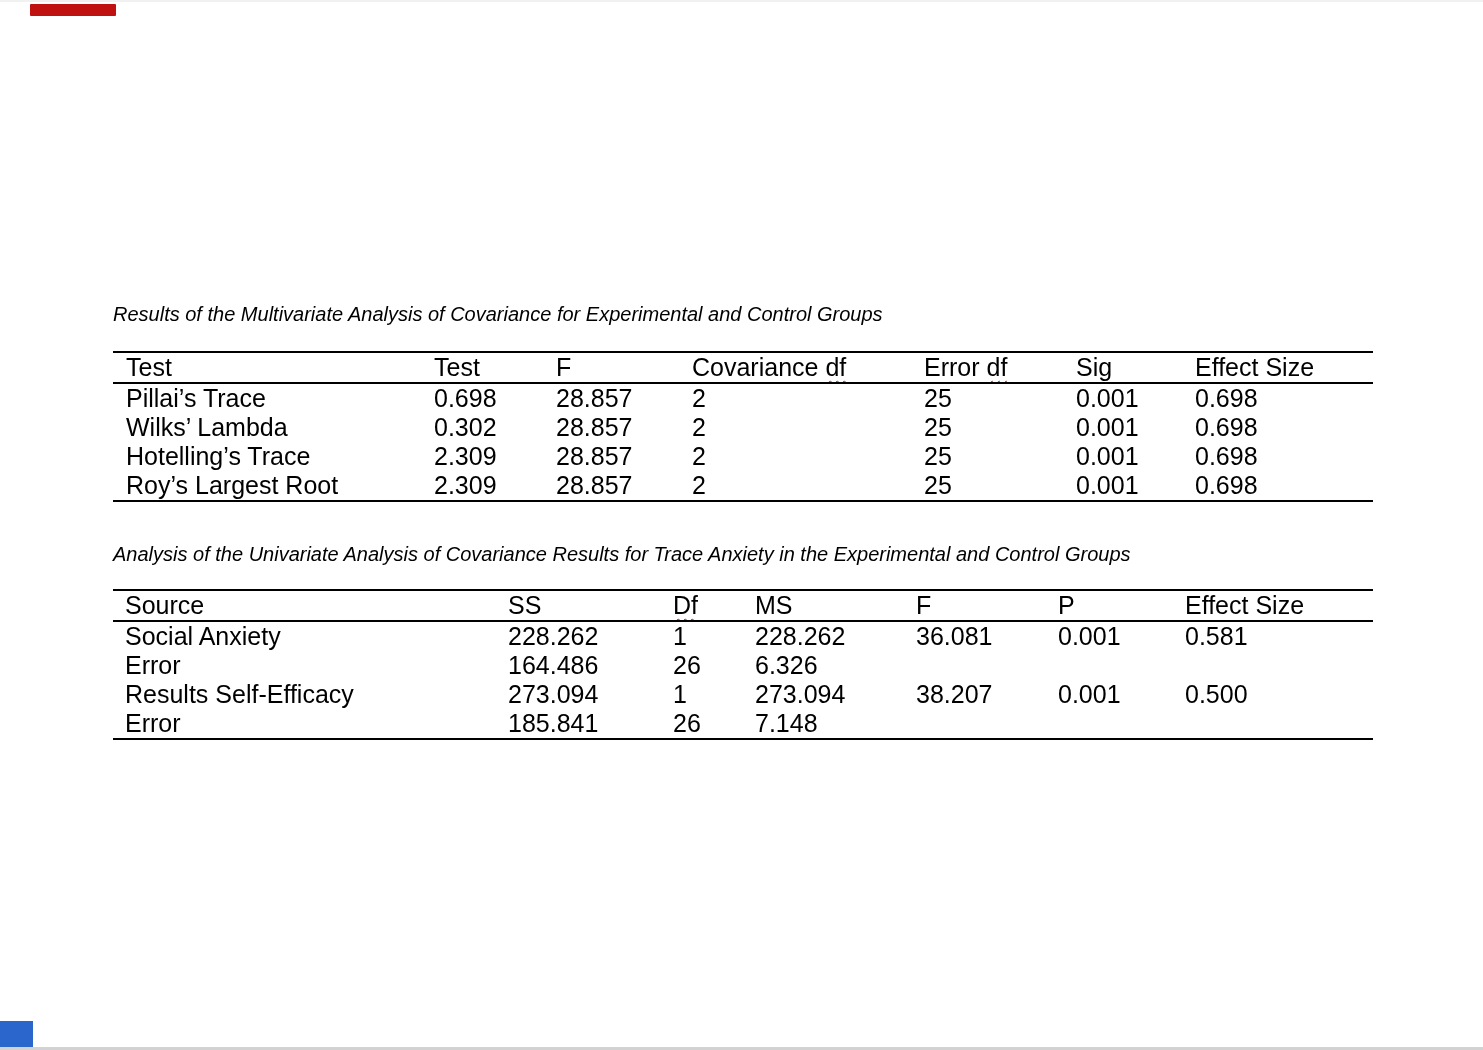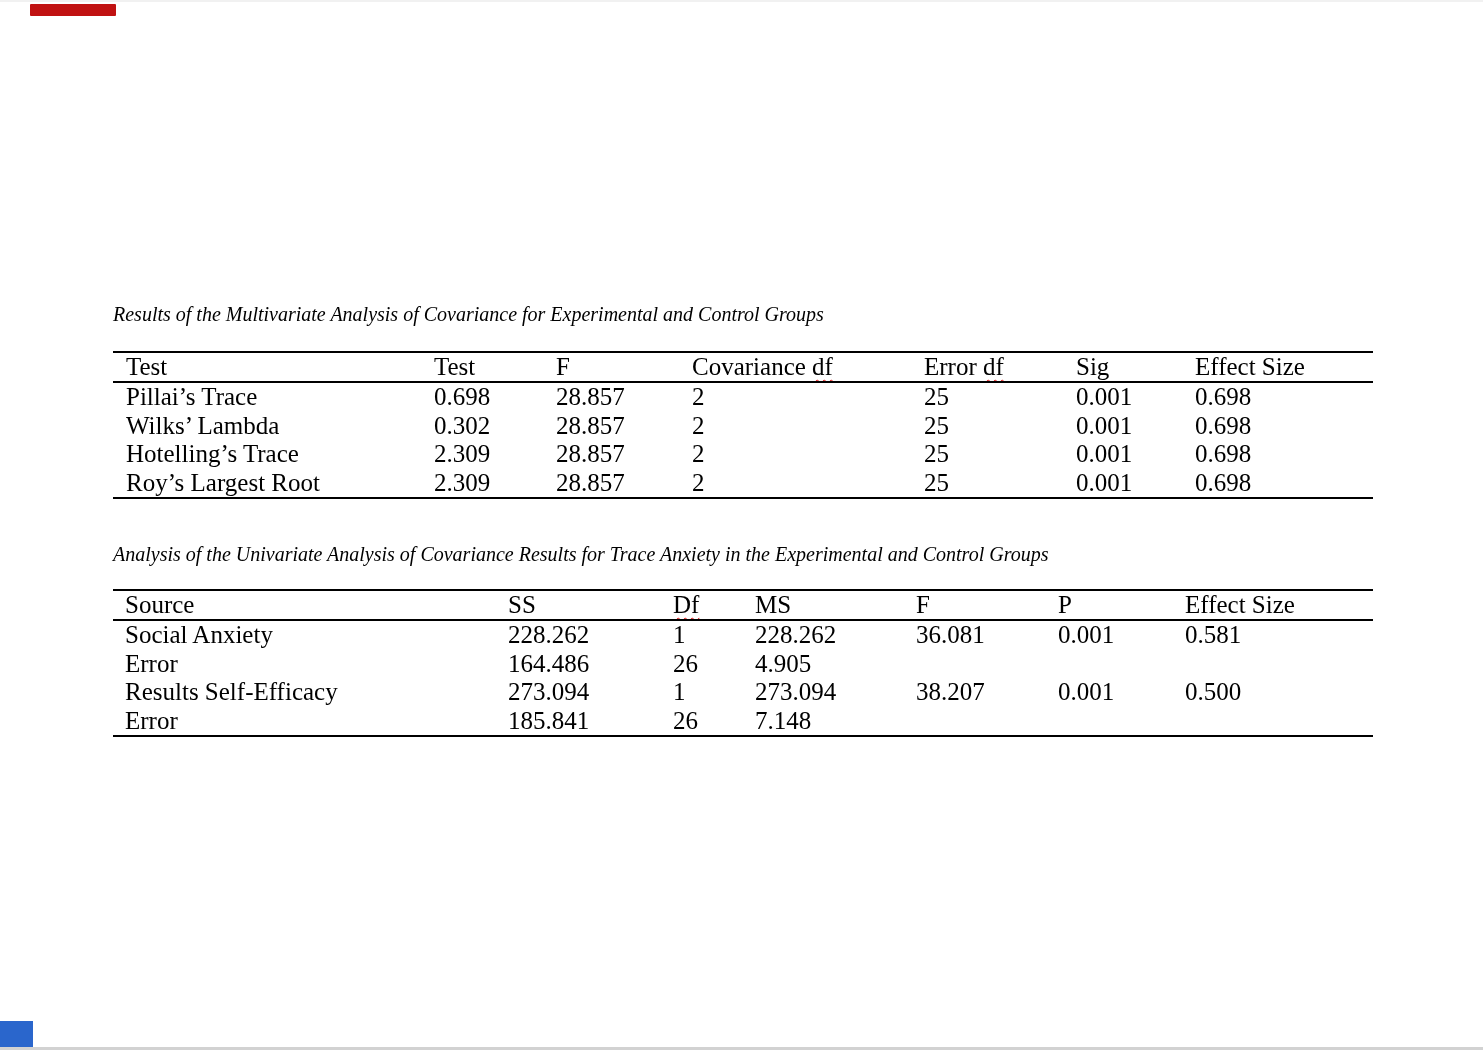--- a/index.html
+++ b/index.html
@@ -2,21 +2,21 @@
 <html><head>
 <meta charset="utf-8">
 <style>
   html, body { margin: 0; padding: 0; background: #ffffff; }
   .canvas {
     position: relative;
     width: 1483px;
     height: 1050px;
     background: #ffffff;
     overflow: hidden;
-    font-family: Liberation Serif, serif;
+    font-family: Liberation Sans, sans-serif;
     color: #000000;
   }
   .edge-top {
     position: absolute; left: 0; top: 0; width: 1483px; height: 2px;
     background: #f1f1f1;
   }
   .edge-bottom {
     position: absolute; left: 0; top: 1047px; width: 1483px; height: 3px;
     background: #d2d2d2;
   }
@@ -168,21 +168,21 @@
         <td>1</td>
         <td>228.262</td>
         <td>36.081</td>
         <td>0.001</td>
         <td>0.581</td>
       </tr>
       <tr>
         <td>Error</td>
         <td>164.486</td>
         <td>26</td>
-        <td>4.905</td>
+        <td>6.326</td>
         <td></td>
         <td></td>
         <td></td>
       </tr>
       <tr>
         <td>Results Self-Efficacy</td>
         <td>273.094</td>
         <td>1</td>
         <td>273.094</td>
         <td>38.207</td>

